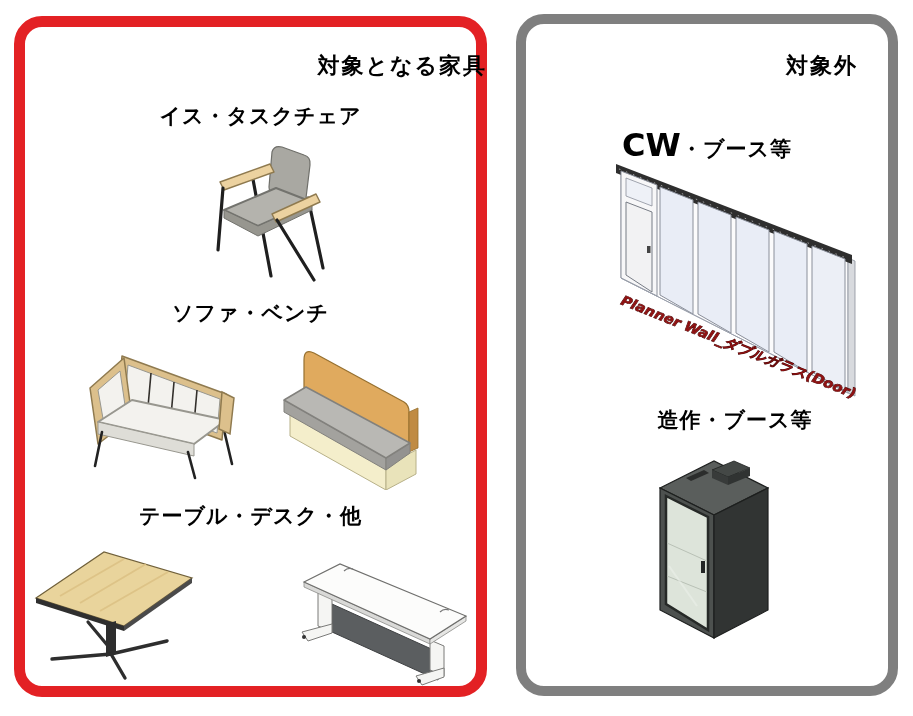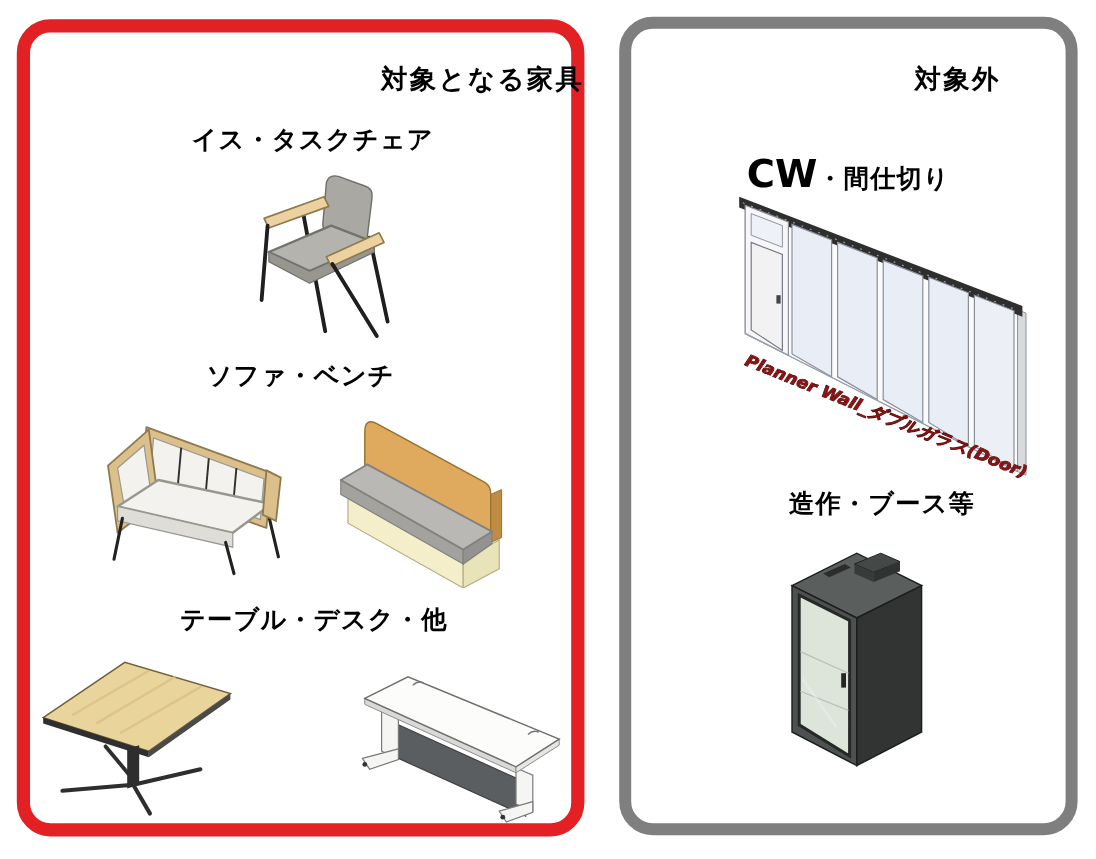--- a/index.html
+++ b/index.html
@@ -18,28 +18,28 @@
   }
   .panel-right{
     left:516px;top:14px;width:382px;height:682px;
     border:10px solid var(--excluded_border,#7f7f7f);
   }
   .title{
     position:absolute;font-size:22px;font-weight:bold;text-align:right;
     letter-spacing:2px;white-space:nowrap;
   }
   .title-left{left:14px;top:33px;width:473px;}
-  .title-right{left:516px;top:33px;width:318px;}
+  .title-right{left:540px;top:33px;width:318px;}
   .sec-label{
     position:absolute;font-size:21px;font-weight:bold;text-align:center;
     letter-spacing:1px;white-space:nowrap;
   }
   .lab-chair{left:14px;top:102px;width:473px;padding-left:10px;}
   .lab-sofa{left:14px;top:299px;width:473px;}
-  .lab-table{left:14px;top:502px;width:473px;margin-left:11px;}
+  .lab-table{left:14px;top:502px;width:473px;}
   .lab-cw{left:516px;top:126px;width:382px;}
   .lab-booth{left:516px;top:406px;width:438px;}
   .cw-prefix{font-size:32px;font-weight:900;letter-spacing:0px;}
   .illus{position:absolute;}
   svg text.caption{
     font-family:"DejaVu Sans","Liberation Sans",sans-serif;
     font-weight:bold;font-style:italic;
     fill:var(--partition_caption,#8f1212);
     paint-order:stroke;stroke:#3a0505;stroke-width:0.7px;
   }
@@ -116,21 +116,21 @@
   <polygon points="30,44 156,101 156,106 30,49" fill="#d9d9d7" stroke="#8a8a88" stroke-width="0.8"></polygon>
   <polygon points="156,101 192,78 192,83 156,106" fill="#e6e6e4" stroke="#8a8a88" stroke-width="0.8"></polygon>
   <polygon points="30,44 66,26 192,78 156,101" fill="#fcfcfb" stroke="#6f6f6d" stroke-width="1.2"></polygon>
   <path d="M70,33 q4,-4 9,-2 M166,74 q4,-4 9,-2" stroke="#777" stroke-width="1.2" fill="none"></path>
 </svg>
 
 <section class="panel panel-right"></section>
 
 <h2 class="title title-right">対象外</h2>
 
-<div class="sec-label lab-cw"><span class="cw-prefix">CW</span><span>・間仕切り</span></div>
+<div class="sec-label lab-cw"><span class="cw-prefix">CW</span><span>・ブース等</span></div>
 
 <svg class="illus" style="left:586px;top:156px" width="306" height="248" viewBox="0 0 306 248">
   <polygon points="35,15 262,103 262,237 35,122" fill="#fbfbfc" stroke="#9aa0ac" stroke-width="0.8"></polygon>
   <polygon points="262,102 269,105 269,240 262,237" fill="#d8dade" stroke="#8a8f9a" stroke-width="0.8"></polygon>
   <polygon points="30,8 266,99 266,108 30,17" fill="#2e2e2e"></polygon>
   <path d="M33,13 L263,103" stroke="#cfcfcf" stroke-width="1" stroke-dasharray="1.5,6" opacity="0.7"></path>
   <polygon points="35,15 71,29 71,140 35,122" fill="#f7f7f8" stroke="#8a8f9a" stroke-width="1"></polygon>
   <polygon points="40,22 66,32 66,50 40,40" fill="#eef1f7" stroke="#8a8f9a" stroke-width="0.8"></polygon>
   <polygon points="40,46 66,56 66,136 40,119" fill="#f2f2f3" stroke="#777c85" stroke-width="1"></polygon>
   <rect x="61" y="90" width="3.5" height="7" fill="#444"></rect>

